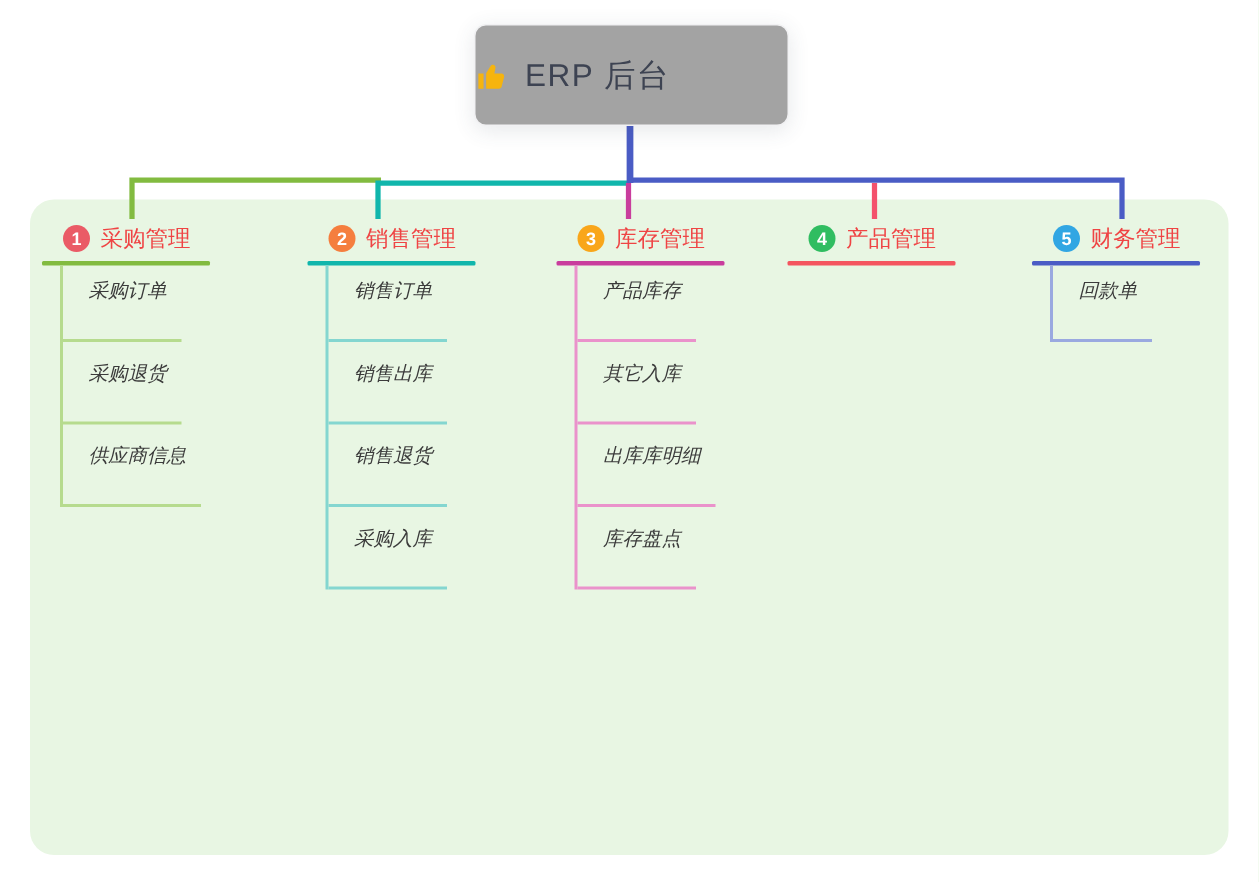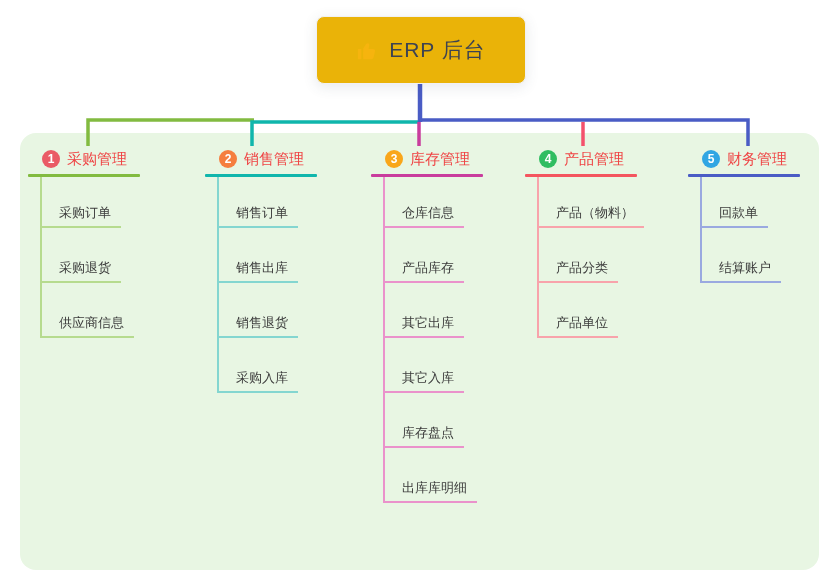--- a/index.html
+++ b/index.html
@@ -4,23 +4,23 @@
 <style>
   html,body{margin:0;padding:0;}
   body{
     width:839px;height:588px;position:relative;overflow:hidden;
     background:#ffffff;
     font-family:"Liberation Sans","DejaVu Sans",sans-serif;
   }
   
   .root-card{
     position:absolute;left:316px;top:16px;width:208px;height:66px;
-    background:#eab308;border:1px solid #f1f1f3;border-radius:8px;
+    background:#a3a3a3;border:1px solid #f1f1f3;border-radius:8px;
     box-shadow:0 3px 14px rgba(60,70,90,0.12);
-    display:flex;align-items:center;justify-content:center;gap:10px;
+    display:flex;align-items:center;gap:10px;
     z-index:3;cursor:pointer;
   }
   .root-title{font-size:21px;color:#3d4352;letter-spacing:1px;}
   .thumb-icon{width:23px;height:23px;display:block;}
   
   .connectors{position:absolute;left:0;top:0;z-index:2;pointer-events:none;}
   .connectors path{fill:none;stroke-linecap:butt;}
   .s-green{stroke:#82bb40;stroke-width:3.5px;}
   .s-teal{stroke:#10b6ac;stroke-width:3.5px;}
   .s-blue{stroke:#4a5cc5;stroke-width:3.5px;}
@@ -43,21 +43,21 @@
     color:#ffffff;font-size:12px;line-height:18px;text-align:center;
     font-weight:bold;
   }
   .branch-label{font-size:15px;color:#ef4444;white-space:nowrap;font-weight:500;}
   .branch-underline{height:3px;width:112px;border-radius:1px;}
   .children{margin-left:12px;width:max-content;border-left:2px solid;}
   .child{height:55px;display:flex;align-items:flex-end;cursor:pointer;}
   .child:first-child{height:51px;}
   .child-text{
     display:inline-block;font-size:13px;color:#3b3b3b;white-space:nowrap;
-    padding:0 10px 4px 17px;border-bottom:2px solid;
+    padding:0 10px 23px 17px;border-bottom:2px solid;font-style:italic;
   }
   
   .b1{left:28px;}  .b1 .badge{background:#ea5b66;}
   .b1 .branch-underline{background:#82bb40;}
   .b1 .children{border-color:#b6db8e;} .b1 .child-text{border-color:#b6db8e;}
   .b2{left:205px;} .b2 .badge{background:#f57e3e;}
   .b2 .branch-underline{background:#10b6ac;}
   .b2 .children{border-color:#84d6d0;} .b2 .child-text{border-color:#84d6d0;}
   .b3{left:371px;} .b3 .badge{background:#f9a61a;}
   .b3 .branch-underline{background:#c93d9d;}
@@ -132,66 +132,46 @@
 </div>
 
 <div class="branch b3">
   <div class="branch-header">
     <span class="badge">3</span>
     <span class="branch-label">库存管理</span>
   </div>
   <div class="branch-underline"></div>
   <div class="children">
     <div class="child">
-        <span class="child-text">仓库信息</span>
-      </div>
-    <div class="child">
         <span class="child-text">产品库存</span>
-      </div>
-    <div class="child">
-        <span class="child-text">其它出库</span>
       </div>
     <div class="child">
         <span class="child-text">其它入库</span>
       </div>
     <div class="child">
-        <span class="child-text">库存盘点</span>
+        <span class="child-text">出库库明细</span>
       </div>
     <div class="child">
-        <span class="child-text">出库库明细</span>
+        <span class="child-text">库存盘点</span>
       </div>
   </div>
 </div>
 
 <div class="branch b4">
   <div class="branch-header">
     <span class="badge">4</span>
     <span class="branch-label">产品管理</span>
   </div>
   <div class="branch-underline"></div>
-  <div class="children">
-    <div class="child">
-        <span class="child-text">产品（物料）</span>
-      </div>
-    <div class="child">
-        <span class="child-text">产品分类</span>
-      </div>
-    <div class="child">
-        <span class="child-text">产品单位</span>
-      </div>
-  </div>
 </div>
 
 <div class="branch b5">
   <div class="branch-header">
     <span class="badge">5</span>
     <span class="branch-label">财务管理</span>
   </div>
   <div class="branch-underline"></div>
   <div class="children">
     <div class="child">
         <span class="child-text">回款单</span>
       </div>
-    <div class="child">
-        <span class="child-text">结算账户</span>
-      </div>
   </div>
 </div>
 
 </body></html>

